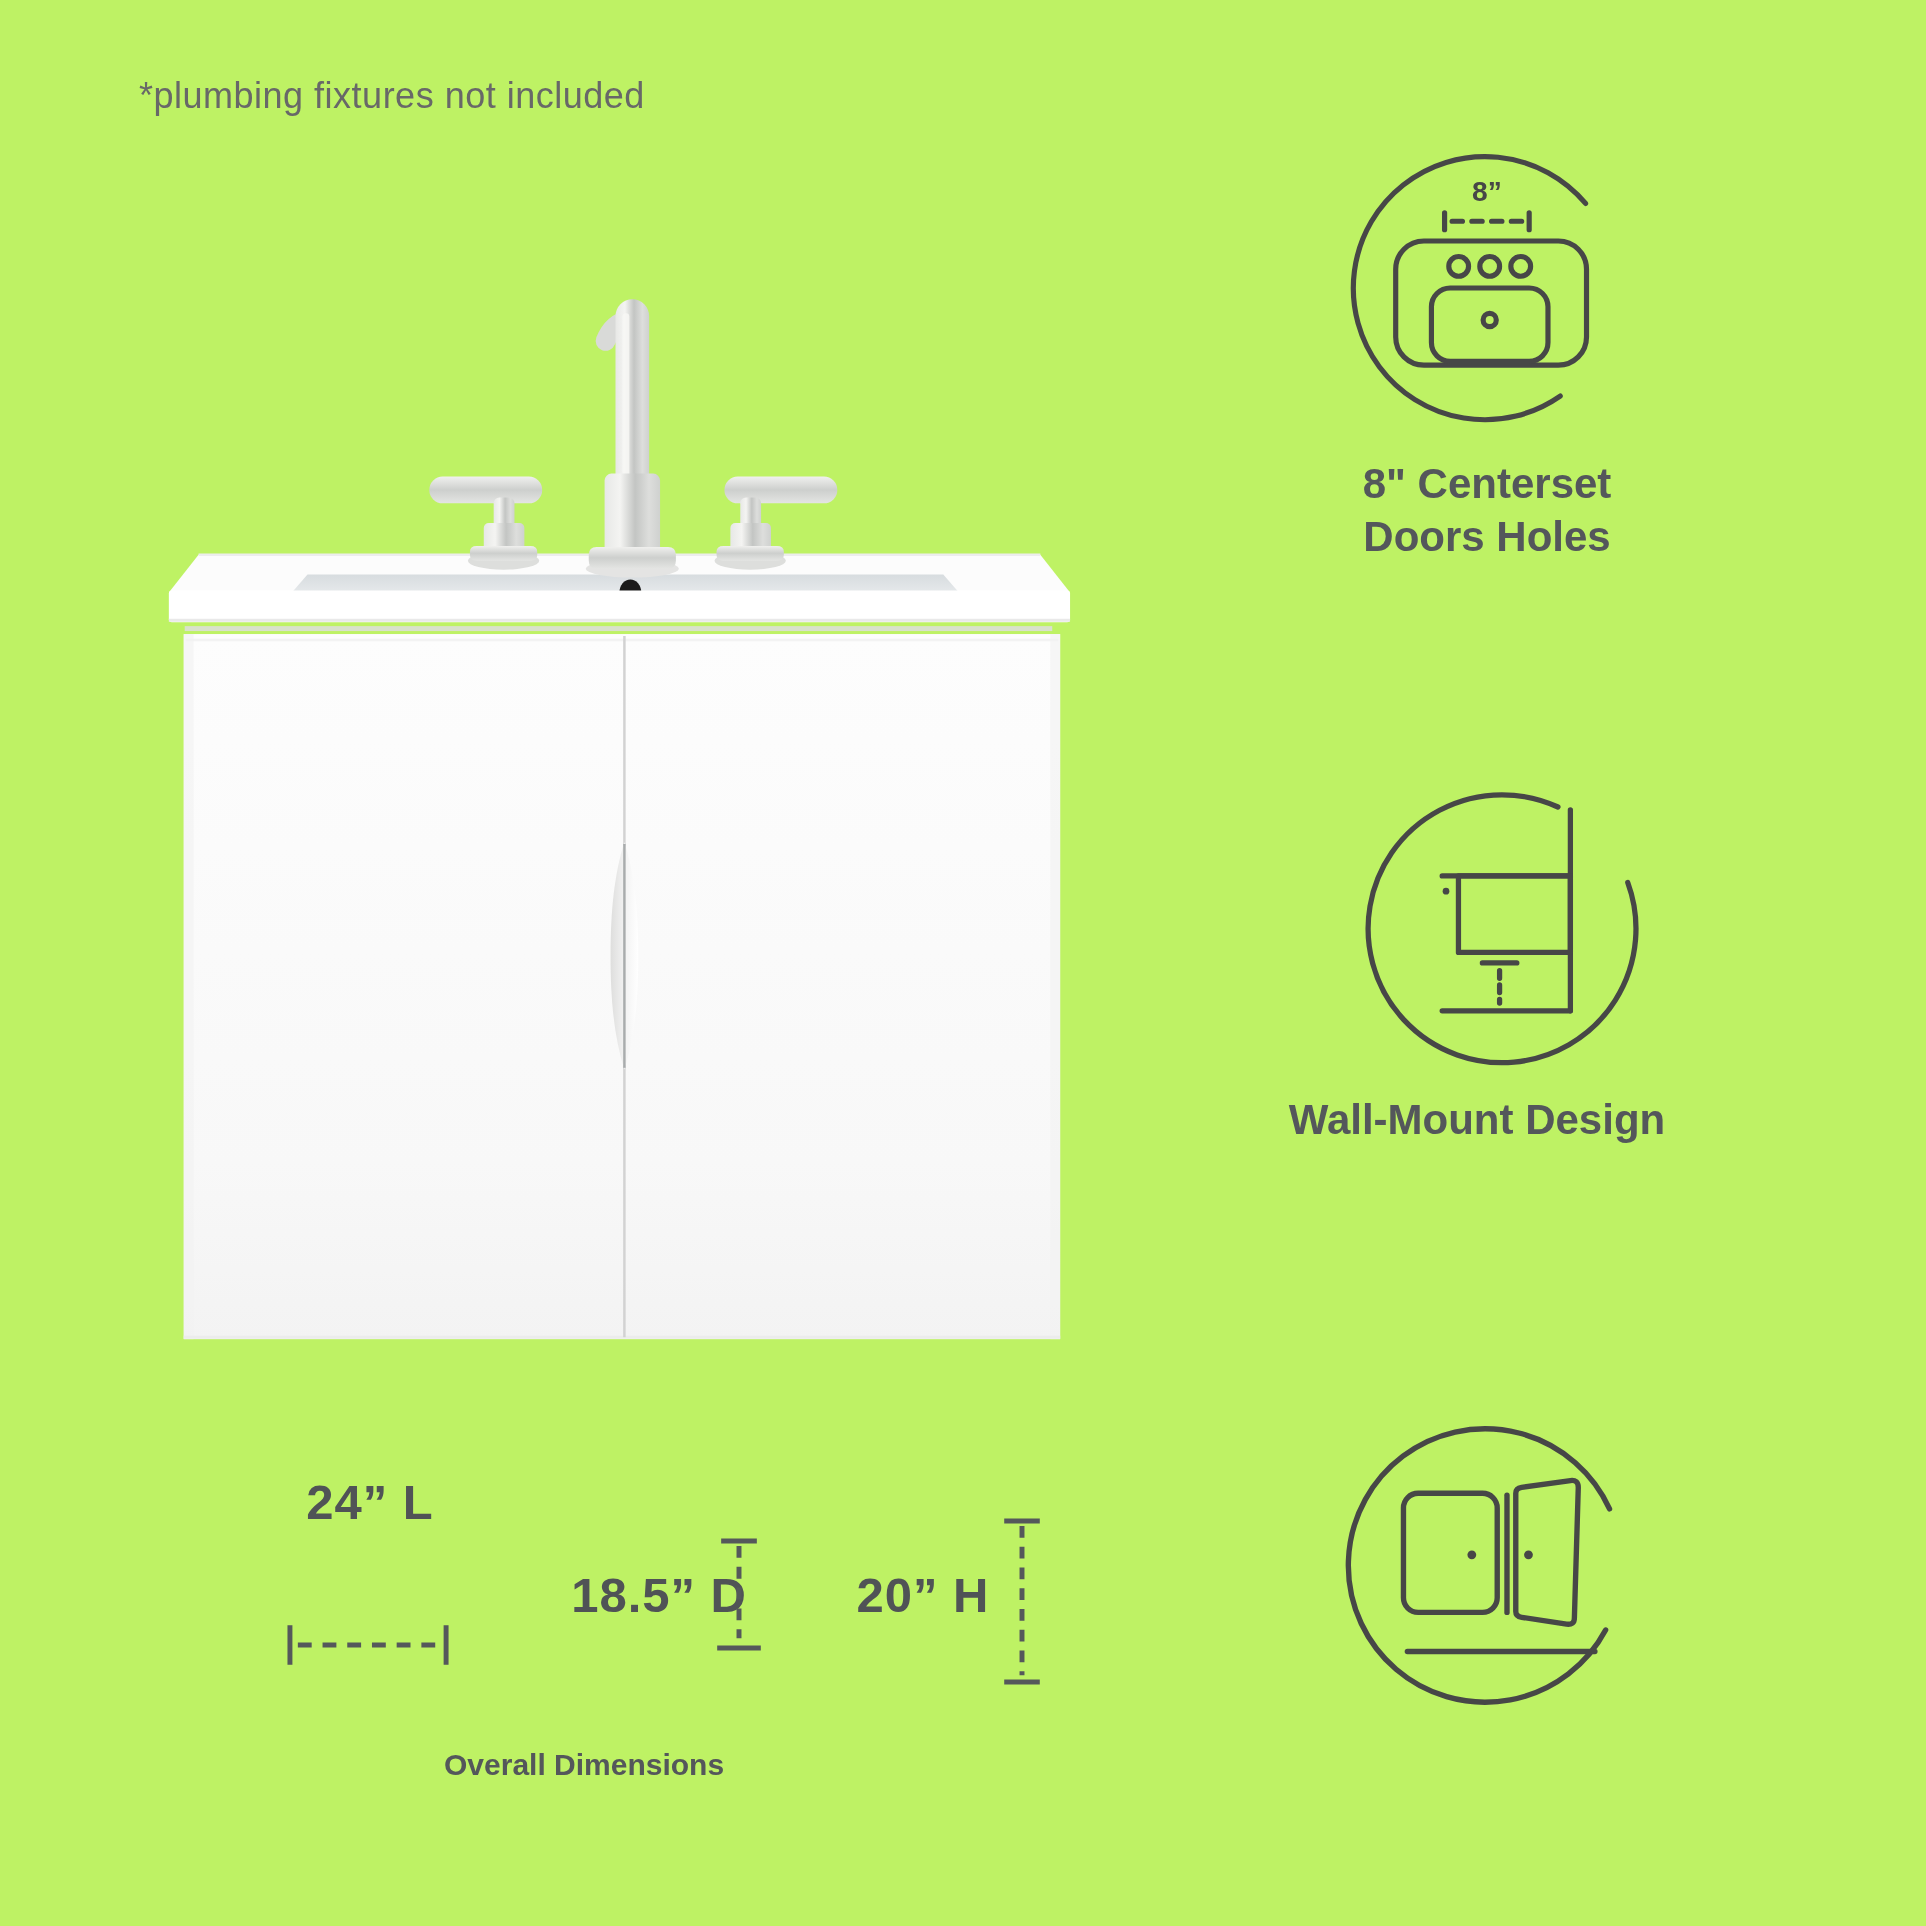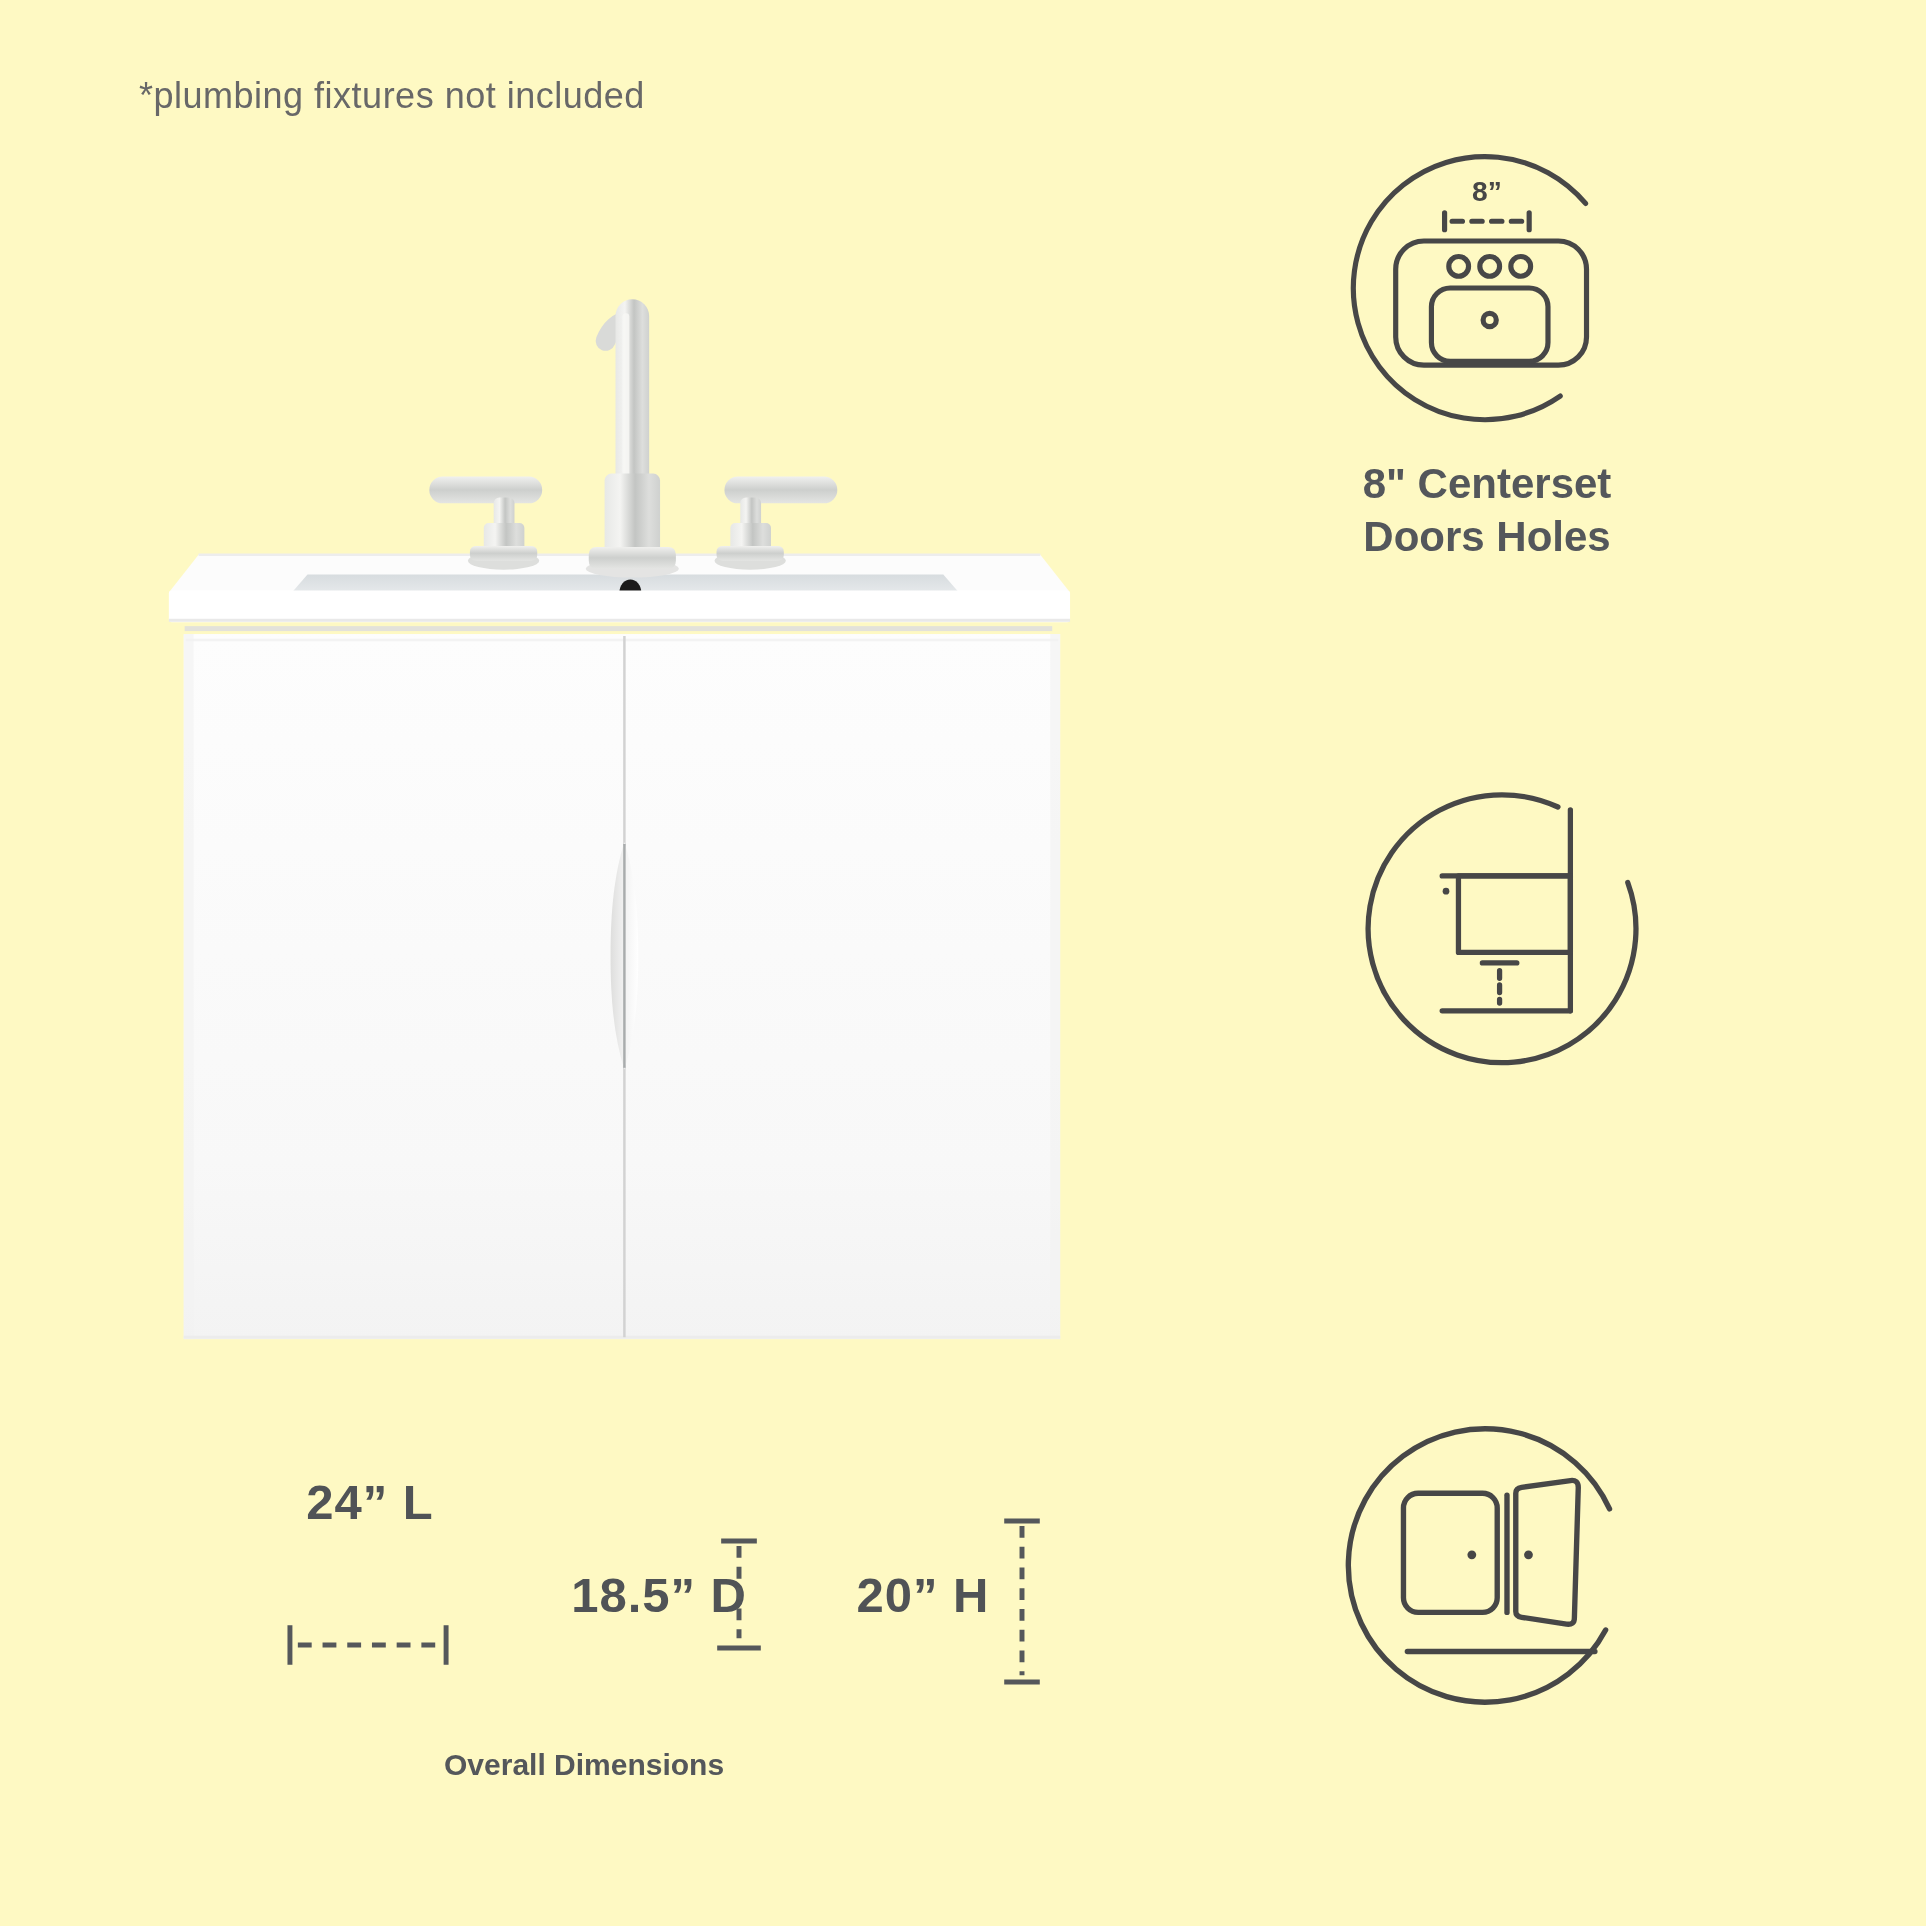--- a/index.html
+++ b/index.html
@@ -1,17 +1,17 @@
 <!DOCTYPE html>
 <html><head>
 <meta charset="utf-8">
 <style>
   html,body{margin:0;padding:0;background:#ffffff;}
   .canvas{
-    position:relative;width:1927px;height:1927px;background:#fef9c3;overflow:hidden;
+    position:relative;width:1927px;height:1927px;background:#bef264;overflow:hidden;
     font-family:"Liberation Sans", sans-serif;
   }
   .abs{position:absolute;}
   .disclaimer{
     left:139px;top:75px;width:891px;
     font-size:36px;font-weight:400;color:#686868;letter-spacing:0.5px;
   }
   .feature-label{
     width:416px;text-align:center;
     font-size:42px;font-weight:700;color:#54575b;line-height:53px;
@@ -139,20 +139,23 @@
   <svg class="abs" style="left:1358px;top:785px;" width="287" height="287" viewBox="0 0 300 300">
     <path class="icon-line" d="M 209 23 A 140 140 0 1 0 282 102"></path>
     <path class="icon-line" d="M 222 26 L 222 236"></path>
     <path class="icon-line" d="M 88 95 L 222 95"></path>
     <rect class="icon-line" x="105" y="95" width="117" height="80"></rect>
     <circle class="icon-fill" cx="92" cy="111" r="3.5"></circle>
     <path class="icon-line" d="M 130 186 L 166 186"></path>
     <path class="icon-line" d="M 148 194 L 148 228" stroke-dasharray="8 7"></path>
     <path class="icon-line" d="M 88 236 L 222 236"></path>
   </svg>
+  <div class="abs feature-label" style="left:1269px;top:1093px;">
+    <div>Wall-Mount Design</div>
+  </div>
 
   <svg class="abs" style="left:1339px;top:1418px;" width="293" height="297" viewBox="0 0 300 300">
     <path class="icon-line" d="M 277 91 A 140 140 0 1 0 273 215"></path>
     <rect class="icon-line" x="66" y="75" width="96" height="122" rx="15"></rect>
     <path class="icon-line" d="M 172 77 L 172 197"></path>
     <path class="icon-line" d="M 181 75 Q 181 70 187 69 L 237 62 Q 245 61 245 69 L 241 203 Q 241 210 233 209 L 187 202 Q 181 201 181 196 Z"></path>
     <circle class="icon-fill" cx="136" cy="138" r="4.5"></circle>
     <circle class="icon-fill" cx="194" cy="138" r="4.5"></circle>
     <path class="icon-line" d="M 70 237 L 262 237"></path>
   </svg>

